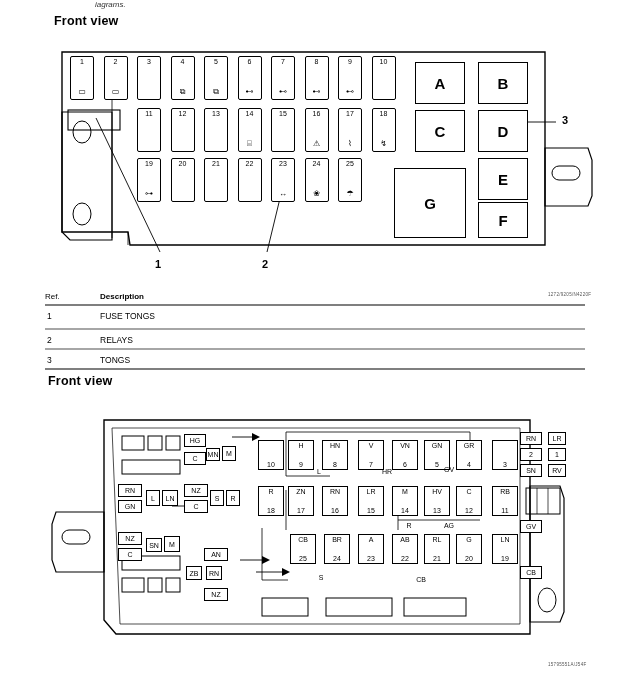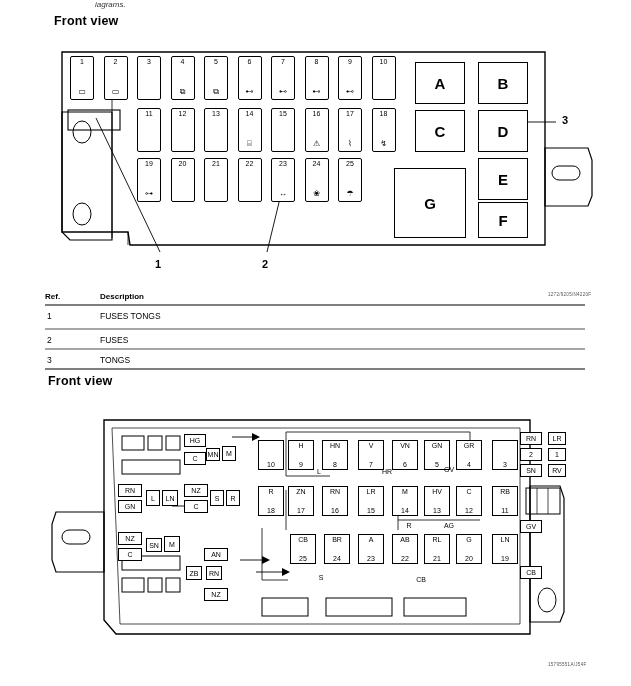--- a/index.html
+++ b/index.html
@@ -22,21 +22,21 @@
 
   
   .relay{position:absolute;border:1px solid #000;background:#fff;box-sizing:border-box;display:flex;align-items:center;justify-content:center;font-size:15px;font-weight:bold;}
 
   
   .callout{position:absolute;font-size:11px;font-weight:bold;}
 
   
   .tbl{position:absolute;left:45px;top:292px;width:540px;font-size:8.5px;}
   .tbl .hdr{position:relative;height:14px;}
-  .tbl .hdr .c1{position:absolute;left:0;top:0;font-weight:bold;font-size:8px;}
+  .tbl .hdr .c1{position:absolute;left:0;top:0;font-weight:normal;font-size:8px;}
   .tbl .hdr .c2{position:absolute;left:55px;top:0;font-weight:bold;font-size:8px;}
   .trow{position:absolute;left:0;width:540px;height:20px;}
   .trow .c1{position:absolute;left:2px;top:4px;font-size:8.5px;}
   .trow .c2{position:absolute;left:55px;top:4px;font-size:8.5px;}
 
   .partno{position:absolute;font-size:4.5px;color:#555;letter-spacing:.3px;}
 
   
   .cell{position:absolute;border:1px solid #000;background:#fff;box-sizing:border-box;font-size:7px;text-align:center;}
   .cell .t{position:absolute;top:1px;left:0;width:100%;}
@@ -199,25 +199,25 @@
 
   <div class="partno" style="left:548px;top:292px;">1272/9205/N4220F</div>
 
   <div class="tbl">
     <div class="hdr">
       <div class="c1">Ref.</div>
       <div class="c2">Description</div>
     </div>
     <div class="trow" style="top:15px;">
       <div class="c1">1</div>
-      <div class="c2">FUSES TONGS</div>
+      <div class="c2">FUSE TONGS</div>
     </div>
     <div class="trow" style="top:39px;">
       <div class="c1">2</div>
-      <div class="c2">FUSES</div>
+      <div class="c2">RELAYS</div>
     </div>
     <div class="trow" style="top:59px;">
       <div class="c1">3</div>
       <div class="c2">TONGS</div>
     </div>
   </div>
 
   <div class="section-title" id="rear-title">Front view</div>
 
   <svg width="631" height="686">

